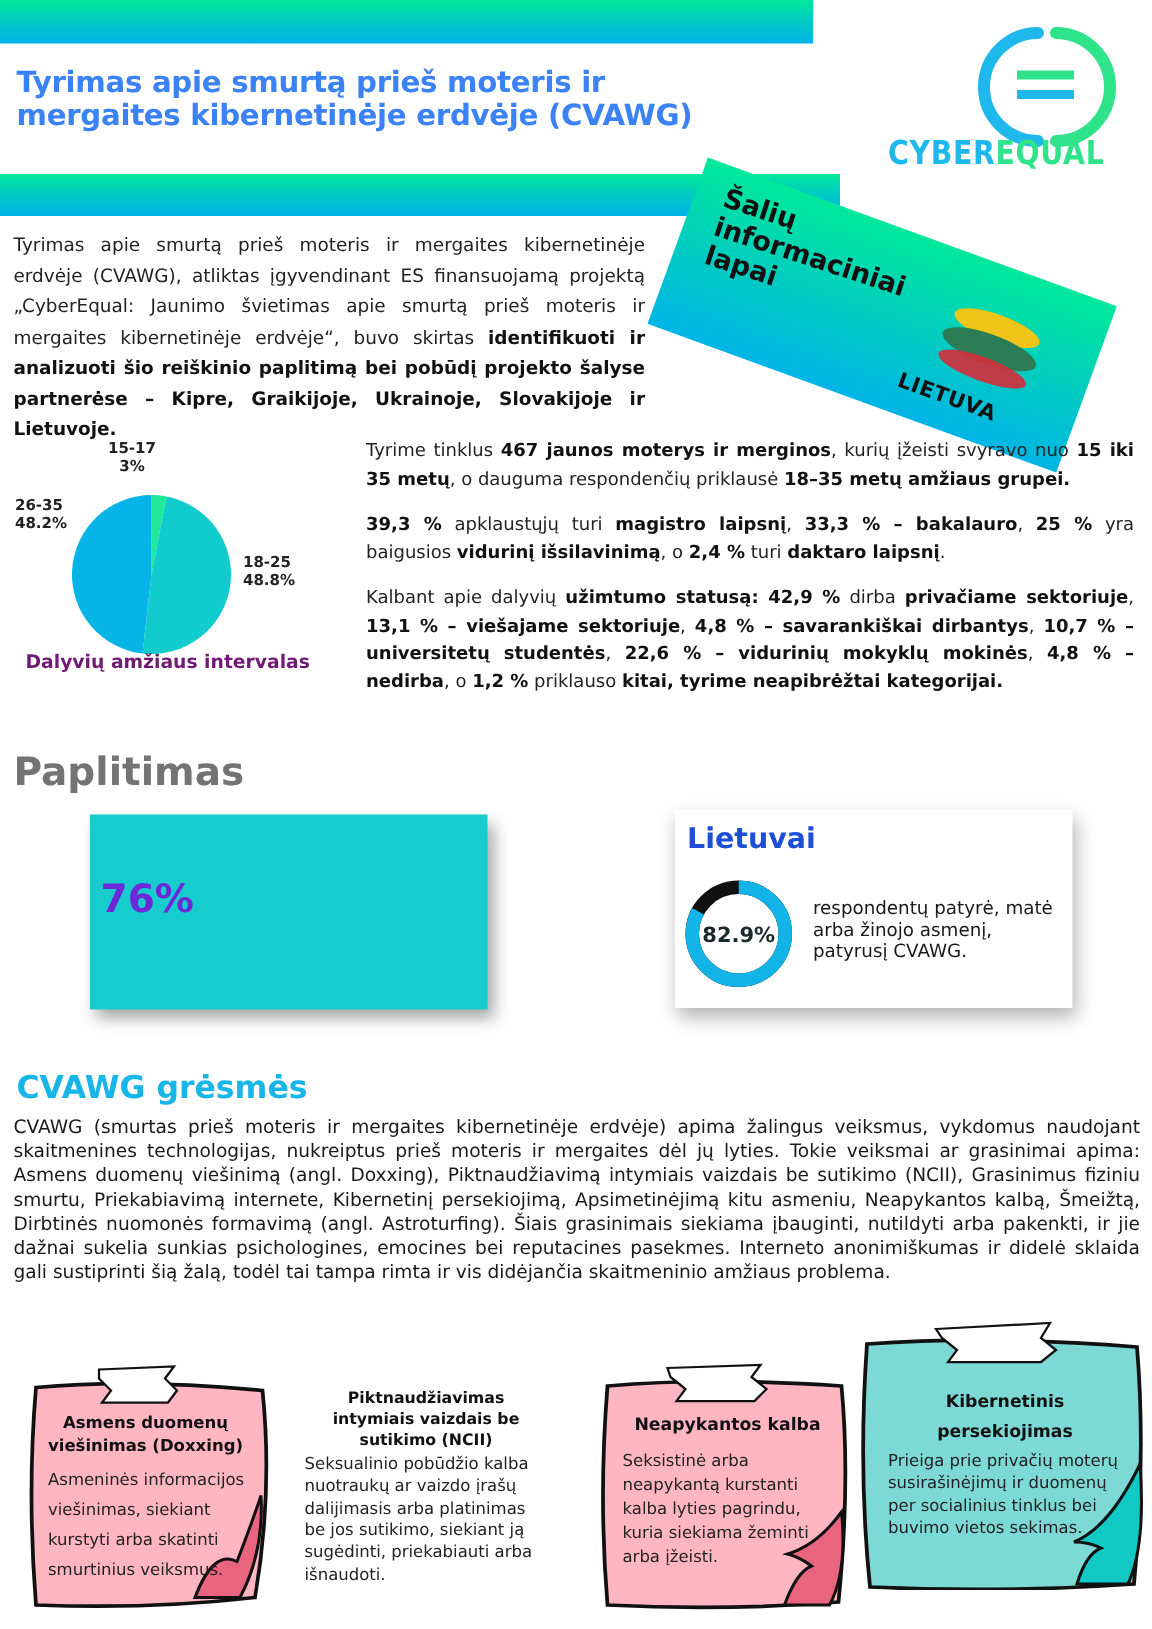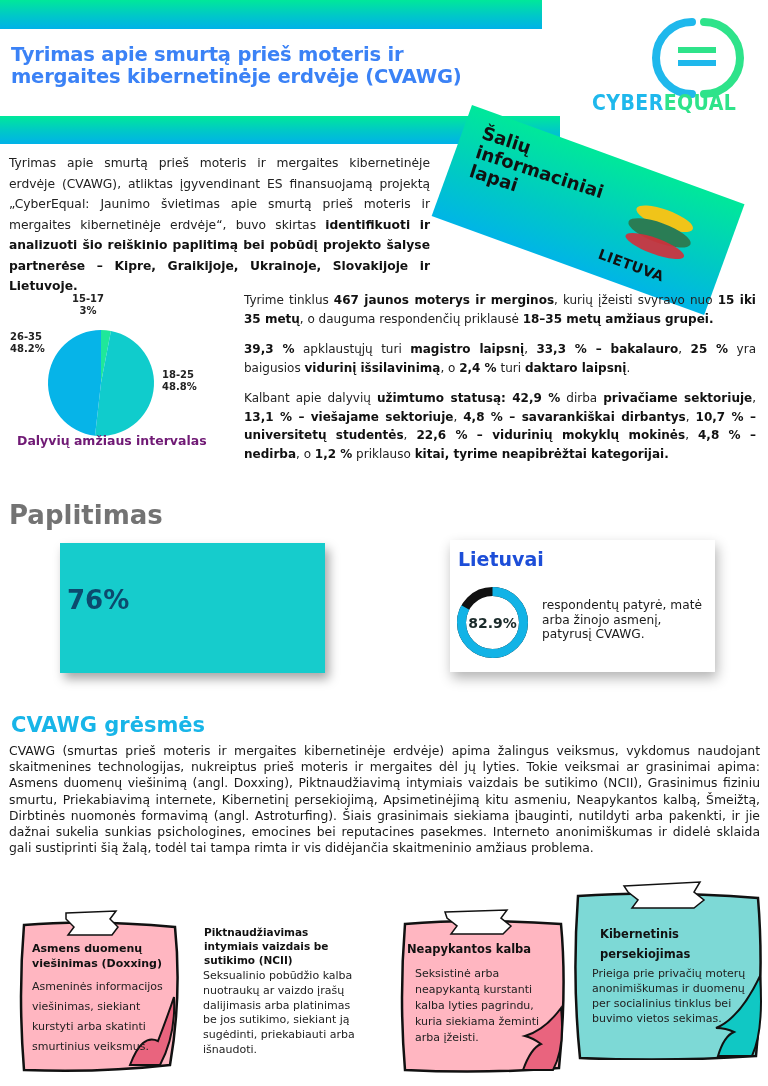--- a/index.html
+++ b/index.html
@@ -36,35 +36,35 @@
   
   .stats{left:244px;width:512px;font-size:12px;line-height:18.5px;text-align:justify;color:#222}
   .stats b{font-weight:bold;color:#111}
 
   
   #sec-prev{left:9px;top:500px;font-weight:bold;font-size:26px;color:#737373}
   #sec-threats{left:11px;top:713px;font-weight:bold;font-size:21px;color:#18b5e8}
 
   
   #card76{left:60px;top:543px;width:265px;height:130px;background:#16cccc;box-shadow:4px 6px 10px rgba(0,0,0,0.35)}
-  #card76-num{left:7px;top:42px;font-weight:bold;font-size:26px;color:#0c4a6e}
+  #card76-num{left:7px;top:42px;font-weight:bold;font-size:26px;color:#6d28d9}
   #card76-text{left:77px;top:10px;width:185px;font-size:12.2px;line-height:15px;color:#1a1a1a}
 
   #cardLT{left:450px;top:540px;width:265px;height:132px;background:#fff;box-shadow:2px 6px 12px rgba(0,0,0,0.3)}
   #cardLT-title{left:8px;top:8px;font-weight:bold;font-size:19px;color:#1d4ed8}
   #donut{left:5px;top:45px;width:75px;height:75px}
   #cardLT-text{left:92px;top:58px;width:170px;font-size:12.2px;line-height:14.5px;color:#1a1a1a}
 
   
   #threats-text{left:9px;top:743px;width:751px;font-size:12.4px;line-height:16.2px;text-align:justify;color:#1a1a1a}
 
   
   .note{position:absolute}
   .note svg{position:absolute;left:0;top:0}
-  .note-title{position:absolute;font-weight:bold;font-size:11px;line-height:15px;color:#111}
+  .note-title{position:absolute;font-weight:bold;font-size:11px;line-height:15px;text-align:center;color:#111}
   .note-body{position:absolute;font-size:11px;line-height:17px;color:#222}
   #note1{left:10px;top:905px;width:175px;height:175px}
   #note2{left:190px;top:917px;width:190px;height:160px}
   #note3{left:393px;top:898px;width:178px;height:180px}
   #note4{left:570px;top:880px;width:195px;height:180px}
 </style>
 </head>
 <body>
 
 <div id="topbar" class="abs grad"></div>
@@ -167,14 +167,14 @@
   <div class="note-body" style="left:22px;top:68px;width:140px;line-height:16px">Seksistinė arba neapykantą kurstanti kalba lyties pagrindu, kuria siekiama žeminti arba įžeisti.</div>
 </div>
 
 <div id="note4" class="note">
   <svg width="195" height="180" viewBox="0 0 195 180">
     <path d="M8 16 Q90 10 188 18 Q194 90 186 176 Q100 182 10 178 Q2 100 8 16Z" fill="#7dd9d6" stroke="#111" stroke-width="2.5"></path>
     <path d="M148 176 Q154 156 164 152 Q156 148 146 148 Q170 138 190 96 Q194 150 182 176Z" fill="#10c8c4" stroke="#111" stroke-width="2"></path>
     <path d="M54 6 L130 2 L124 12 L134 20 L124 28 L62 28 L68 20 L58 12Z" fill="#fff" stroke="#111" stroke-width="1.5"></path>
   </svg>
   <div class="note-title" style="left:30px;top:44px;width:140px;font-size:11.5px;line-height:20px">Kibernetinis persekiojimas</div>
-  <div class="note-body" style="left:22px;top:86px;width:160px;line-height:15px">Prieiga prie privačių moterų anonimiškumas ir duomenų per socialinius tinklus bei buvimo vietos sekimas.</div>
+  <div class="note-body" style="left:22px;top:86px;width:160px;line-height:15px">Prieiga prie privačių moterų susirašinėjimų ir duomenų per socialinius tinklus bei buvimo vietos sekimas.</div>
 </div>
 
 </body></html>

